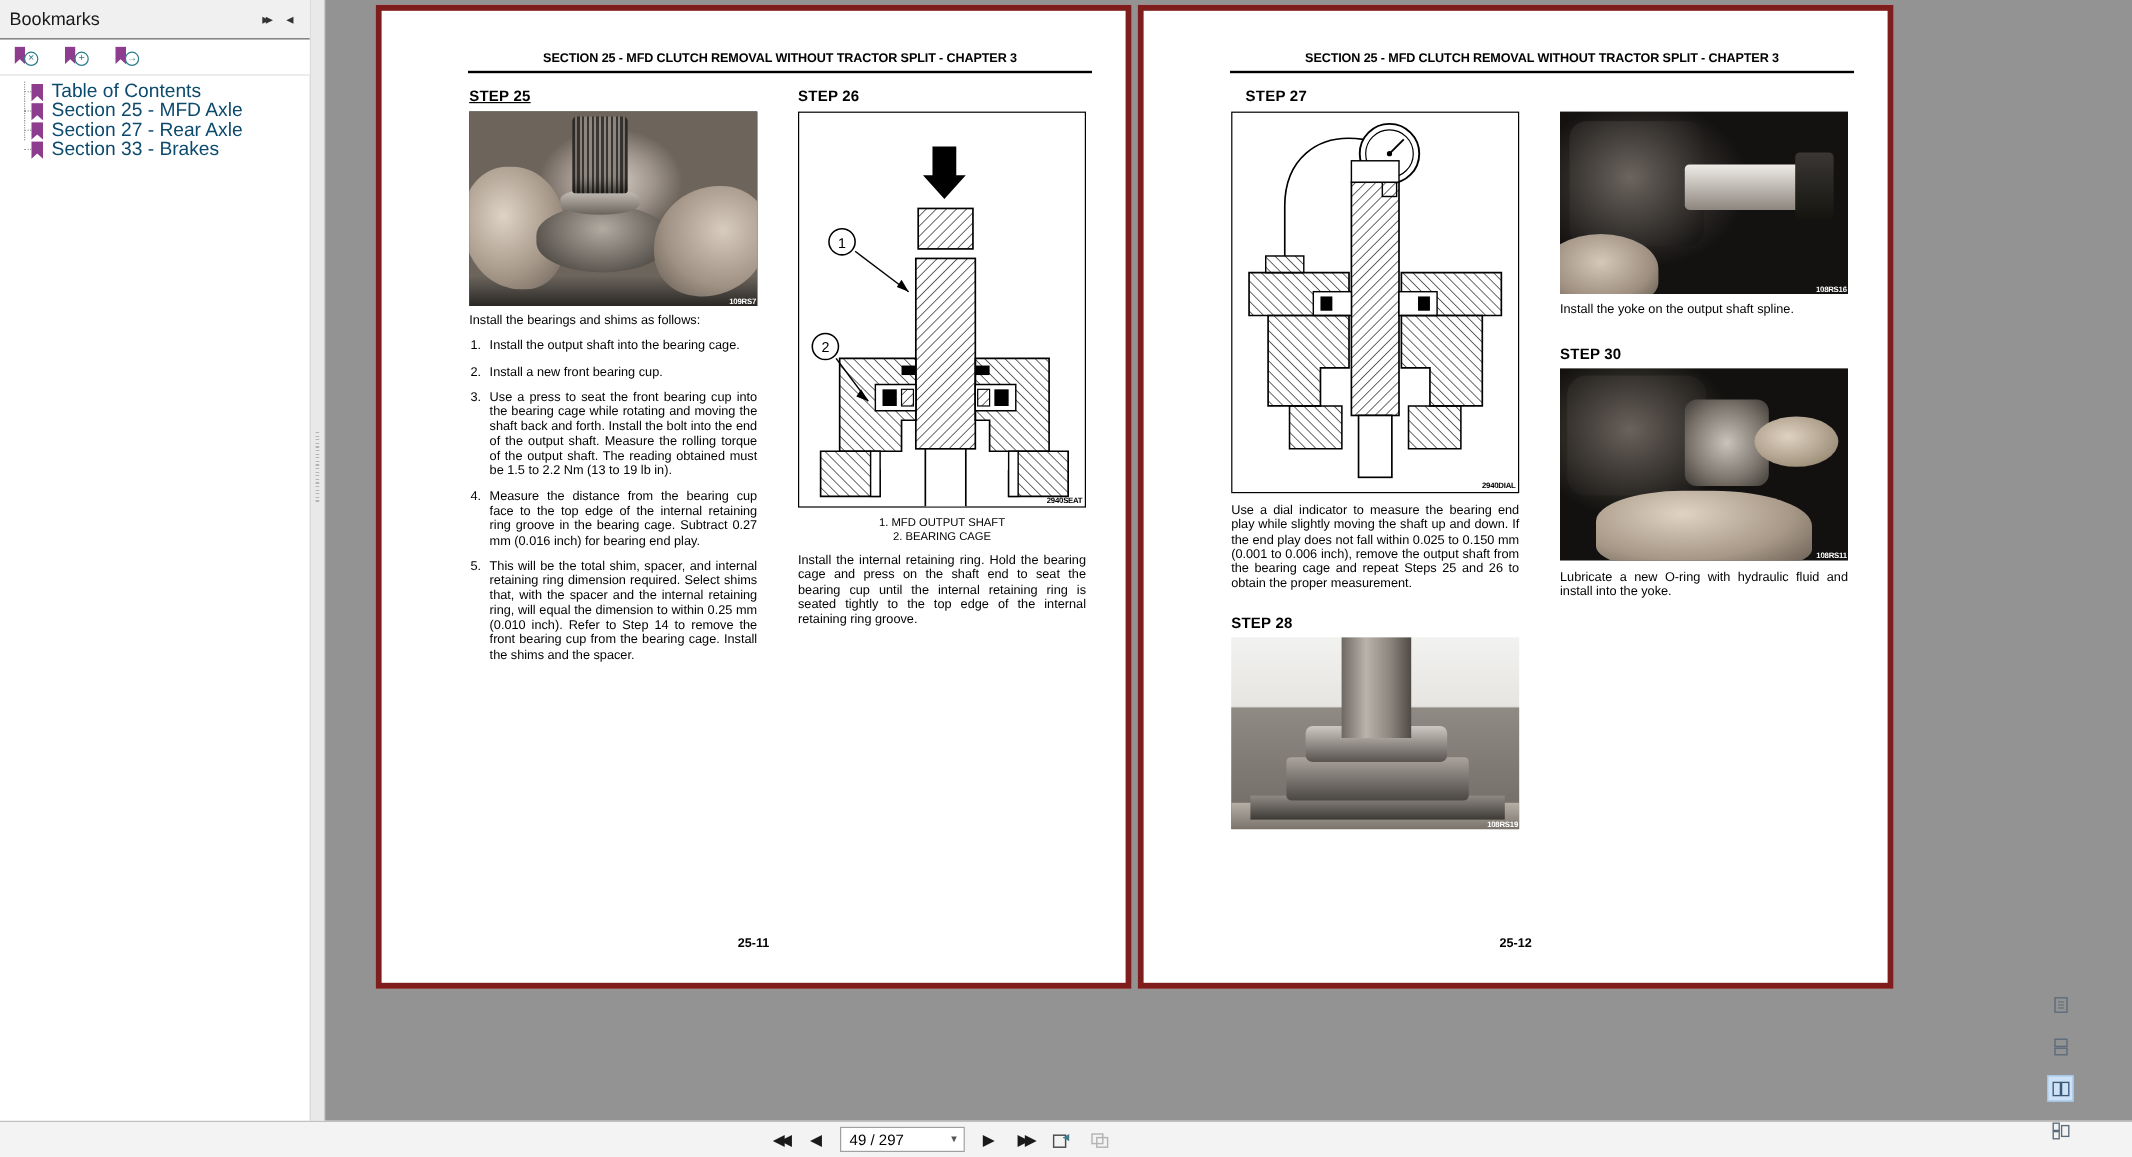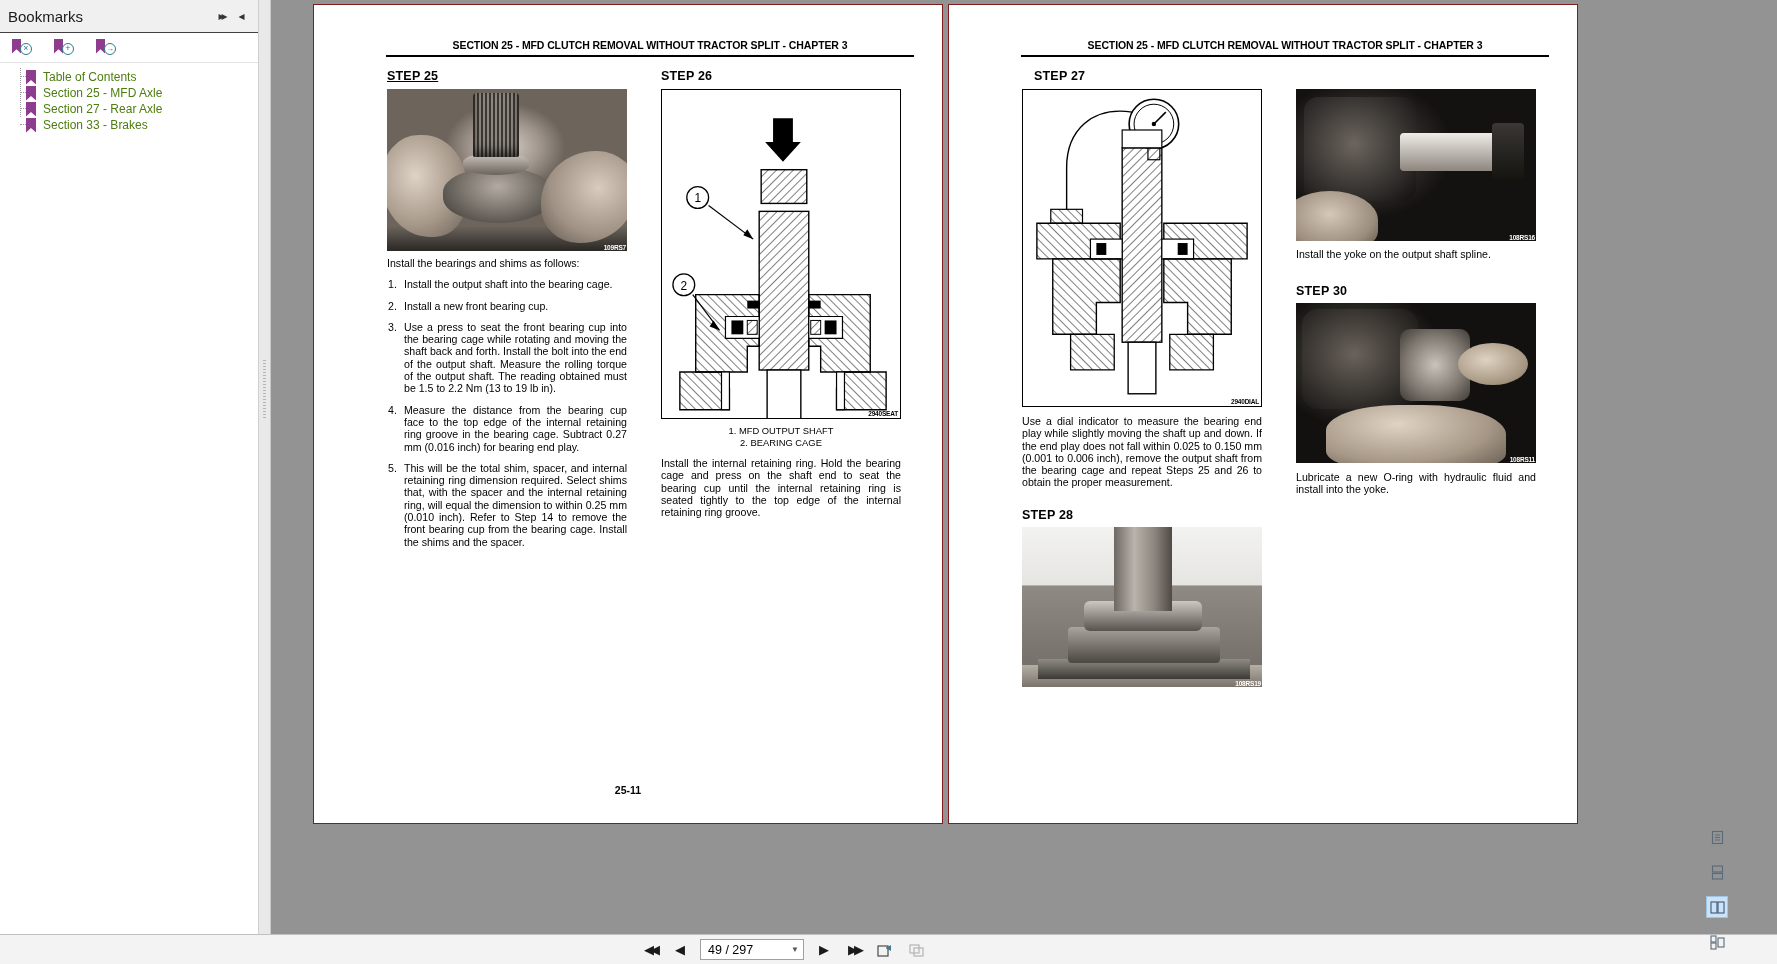--- a/index.html
+++ b/index.html
@@ -51,42 +51,42 @@
   }
   .bm-row .vline {
     position:absolute; left: 20px; top: -1px; width: 0; height: 17px;
     border-left: 1px dotted #9a9a9a;
   }
   .bm-row .flag {
     width: 10px; height: 15px; background:#8e3d8e; margin-right: 7px;
     clip-path: polygon(0 0, 100% 0, 100% 100%, 50% 70%, 0 100%);
     flex: none;
   }
-  .bm-row .lbl { font-size: 12px; color: #4d7c0f; white-space: nowrap; }
+  .bm-row .lbl { font-size: 16px; color: #0c4a6e; white-space: nowrap; }
 
   
   .splitter {
     position:absolute; left: 259px; top: 0; width: 12px; height: 934px;
     background:#e9e9e9; border-right:1px solid #c9c9c9;
   }
   .splitter .grip {
     position:absolute; left: 4px; top: 360px; width: 3px; height: 60px;
     background: repeating-linear-gradient(to bottom,#b4b4b4 0 1px,transparent 1px 3px);
   }
 
   
   .viewer {
     position:absolute; left: 271px; top: 0; right: 0; height: 934px;
     background: #939393;
     overflow: hidden;
   }
   .pages { position: absolute; left: 42px; top: 4px; display: flex; gap: 5px; }
   .page {
     width: 630px; height: 820px; background:#ffffff;
-    border: 1px solid #7f1d1d;
+    border: 5px solid #7f1d1d;
     position: relative;
     padding: 0;
   }
   .page-inner { position:absolute; left: 0; top: 0; right:0; bottom:0; }
 
   .doc-header {
     position:absolute; left: 72px; right: 28px; top: 34px;
     text-align:center; font-size: 10.5px; font-weight: bold;
     color:#000; letter-spacing: -0.1px; white-space: nowrap;
   }
@@ -554,20 +554,21 @@
           <div class="photo ph30" style="position:absolute;left:347px;top:298px;width:240px;height:160px;">
             <span class="body30"></span>
             <span class="flange"></span>
             <span class="fingers"></span>
             <span class="thumb"></span>
             <span class="pid">108RS11</span>
           </div>
 
           <div class="col col-r body-text" style="top:466px;">Lubricate a new O-ring with hydraulic fluid and install into the yoke.</div>
 
+          <div class="doc-footer">25-12</div>
         </div>
       </div>
 
     </div>
   </div>
 
   <div class="statusbar">
     <div class="sb-left"></div>
 
     <div class="sb-center">

